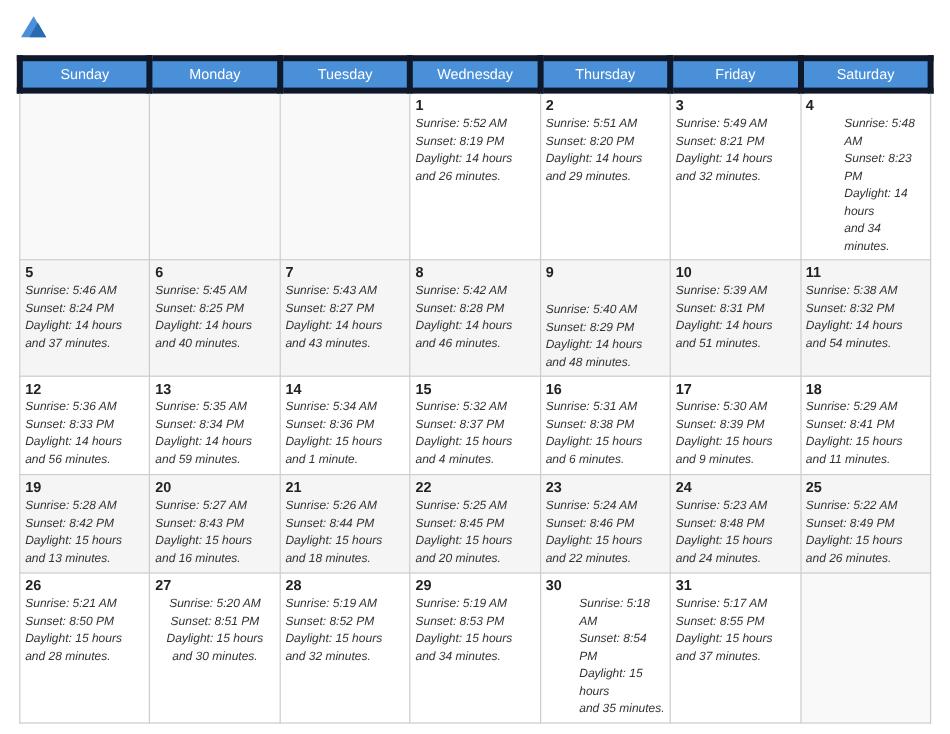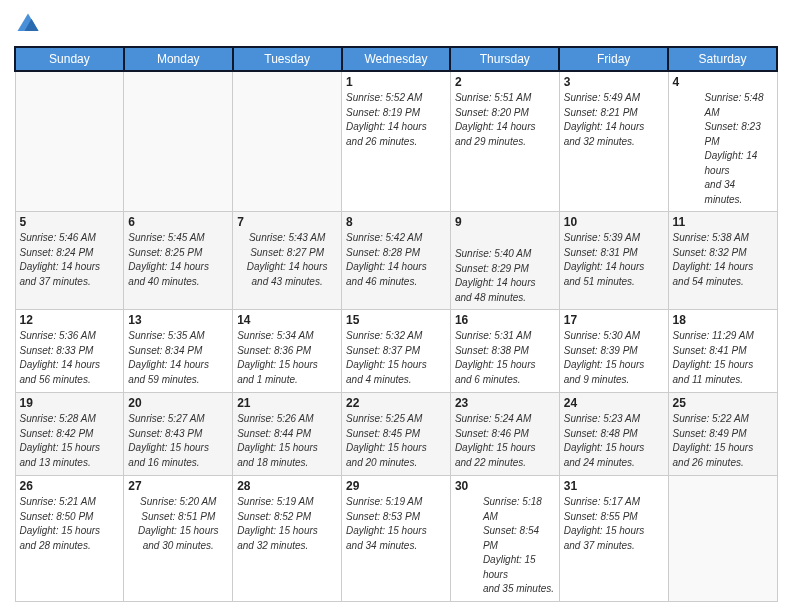--- a/index.html
+++ b/index.html
@@ -60,21 +60,21 @@
       table-layout: fixed;
       font-size: 10.5px;
     }
     .calendar th {
       background-color: #4a90d9;
       color: #fff;
       text-align: center;
       padding: 4px 2px;
       font-size: 12px;
       font-weight: normal;
-      border: 2px solid #0f172a;
+      border: 5px solid #0f172a;
     }
     .calendar td {
       border: 1px solid #ccc;
       vertical-align: top;
       padding: 3px 4px;
       background: #fff;
       height: 82px;
     }
     .calendar td.empty {
       background: #f9f9f9;
@@ -176,21 +176,21 @@
           </td>
           <td>
             <span class="day-num">6</span>
             <div class="day-info" style="white-space: pre-line;">Sunrise: 5:45 AM
 Sunset: 8:25 PM
 Daylight: 14 hours
 and 40 minutes.</div>
           </td>
           <td>
             <span class="day-num">7</span>
-            <div class="day-info" style="white-space: pre-line; text-align: center;">Sunrise: 5:43 AM
+            <div class="day-info" style="white-space: pre-line;">Sunrise: 5:43 AM
 Sunset: 8:27 PM
 Daylight: 14 hours
 and 43 minutes.</div>
           </td>
           <td>
             <span class="day-num">8</span>
             <div class="day-info" style="white-space: pre-line;">Sunrise: 5:42 AM
 Sunset: 8:28 PM
 Daylight: 14 hours
 and 46 minutes.</div>
@@ -255,21 +255,21 @@
           </td>
           <td>
             <span class="day-num">17</span>
             <div class="day-info" style="white-space: pre-line;">Sunrise: 5:30 AM
 Sunset: 8:39 PM
 Daylight: 15 hours
 and 9 minutes.</div>
           </td>
           <td>
             <span class="day-num">18</span>
-            <div class="day-info" style="white-space: pre-line;">Sunrise: 11:29 AM
+            <div class="day-info" style="white-space: pre-line;">Sunrise: 5:29 AM
 Sunset: 8:41 PM
 Daylight: 15 hours
 and 11 minutes.</div>
           </td>
         </tr>
         <tr>
           <td>
             <span class="day-num">19</span>
             <div class="day-info" style="white-space: pre-line;">Sunrise: 5:28 AM
 Sunset: 8:42 PM

